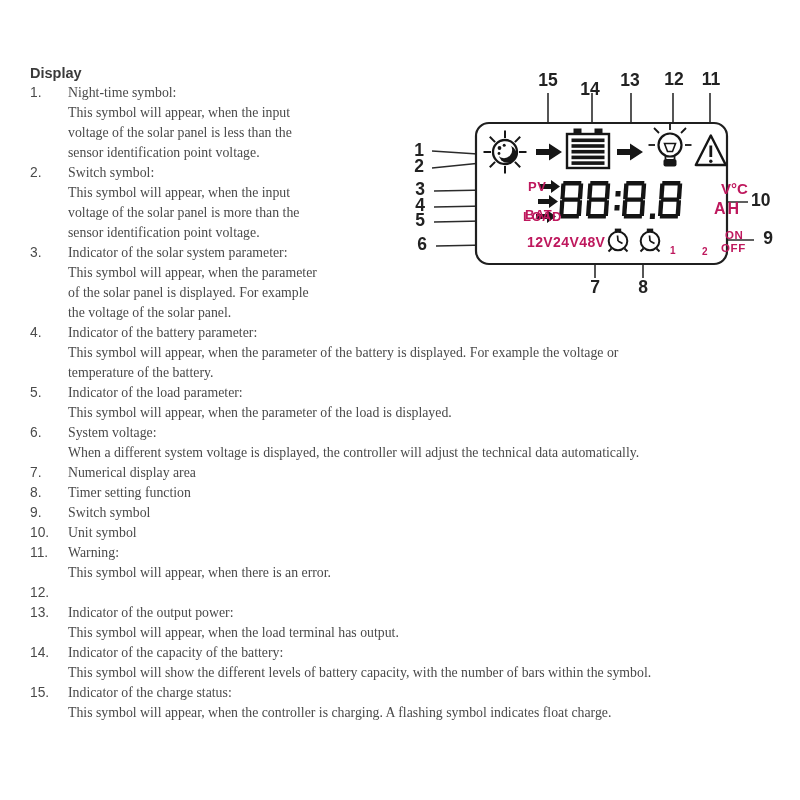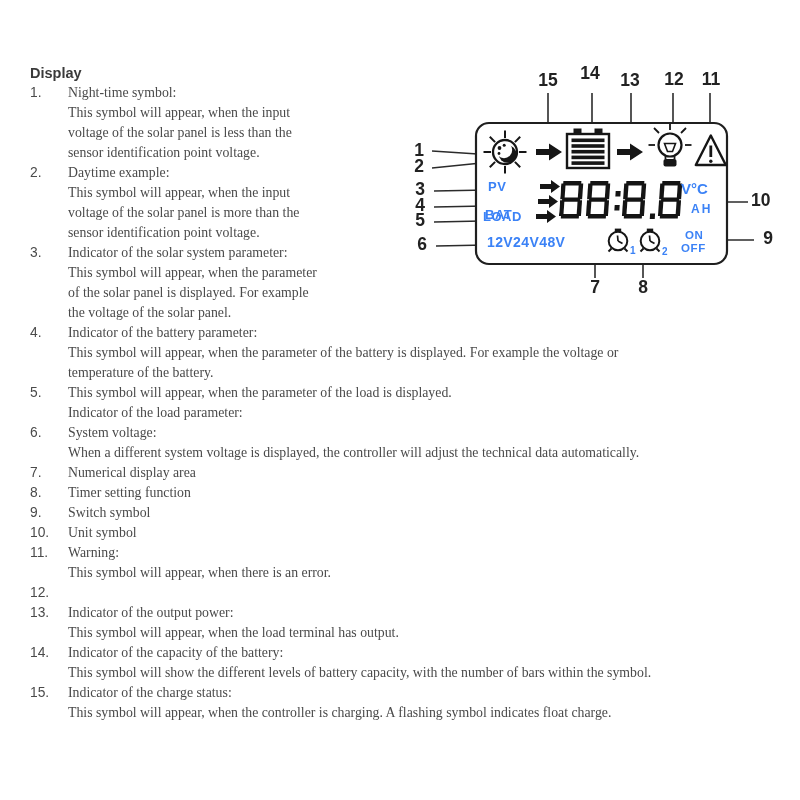--- a/index.html
+++ b/index.html
@@ -14,42 +14,42 @@
   .item .num{width:38px;flex:0 0 38px;}
   .item .body{flex:1;font-family:Liberation Serif, serif;}
   .line{white-space:nowrap;}
 
   
   .diagram{position:absolute;left:405px;top:60px;width:395px;height:250px;}
   .dsvg{position:absolute;left:0;top:0;}
   .lbl{position:absolute;font-size:17.5px;font-weight:700;color:#222;
        text-align:center;line-height:19px;}
   #c15{left:130px;top:11px;width:26px}
-  #c14{left:172px;top:4px;width:26px}
+  #c14{left:172px;top:20px;width:26px}
   #c13{left:212px;top:11px;width:26px}
   #c12{left:256px;top:10px;width:26px}
   #c11{left:293px;top:10px;width:26px}
   #c1{left:3px;top:81px;width:22px}
   #c2{left:3px;top:97px;width:22px}
   #c3{left:4px;top:120px;width:22px}
   #c4{left:4px;top:136px;width:22px}
   #c5{left:4px;top:151px;width:22px}
   #c6{left:6px;top:175px;width:22px}
   #c10{left:346px;top:131px;width:36px;text-align:left}
   #c9{left:352px;top:169px;width:22px}
   #c7{left:178px;top:218px;width:24px}
   #c8{left:226px;top:218px;width:24px}
 
-  .lcdtxt{position:absolute;color:#3b82f6;font-weight:bold;line-height:14px;}
+  .lcdtxt{position:absolute;color:#be185d;font-weight:bold;line-height:14px;margin-left:40px;}
   #pv{left:83px;top:120px;font-size:13px;letter-spacing:.5px}
   #bat{left:80px;top:148px;font-size:13px;letter-spacing:.5px}
   #load{left:78px;top:150px;font-size:13px;letter-spacing:.5px}
   #sysv{left:82px;top:175px;font-size:14px;letter-spacing:.4px}
   #unittop{left:276px;top:121px;font-size:15px;line-height:16px}
-  #unitbot{left:286px;top:140px;font-size:12px;letter-spacing:2px;line-height:18px}
+  #unitbot{left:269px;top:140px;font-size:16px;letter-spacing:2px;line-height:18px}
   #onlbl{left:280px;top:169px;font-size:11.5px;letter-spacing:.6px;line-height:12px}
   #offlbl{left:276px;top:182px;font-size:11.5px;letter-spacing:.6px;line-height:12px}
   #t1{left:225px;top:185px;font-size:10px;line-height:11px}
   #t2{left:257px;top:186px;font-size:10px;line-height:11px}
 
   #digit-box{position:absolute;left:155px;top:121px;width:125px;height:40px;
              transform:skewX(-4deg);}
 </style>
 </head>
 <body>
@@ -65,21 +65,21 @@
         <div class="line title">Night-time symbol:</div>
       <div class="line">This symbol will appear, when the input</div>
             <div class="line">voltage of the solar panel is less than the</div>
             <div class="line">sensor identification point voltage.</div>
           </div>
     </div>
 
     <div class="item">
       <span class="num">2.</span>
       <div class="body">
-        <div class="line title">Daytime example:</div>
+        <div class="line title">Switch symbol:</div>
       <div class="line">This symbol will appear, when the input</div>
             <div class="line">voltage of the solar panel is more than the</div>
             <div class="line">sensor identification point voltage.</div>
           </div>
     </div>
 
     <div class="item">
       <span class="num">3.</span>
       <div class="body">
         <div class="line title">Indicator of the solar system parameter:</div>
@@ -94,22 +94,22 @@
       <div class="body">
         <div class="line title">Indicator of the battery parameter:</div>
       <div class="line">This symbol will appear, when the parameter of the battery is displayed. For example the voltage or</div>
             <div class="line">temperature of the battery.</div>
           </div>
     </div>
 
     <div class="item">
       <span class="num">5.</span>
       <div class="body">
-        <div class="line">This symbol will appear, when the parameter of the load is displayed.</div>
-      <div class="line title">Indicator of the load parameter:</div>
+        <div class="line title">Indicator of the load parameter:</div>
+      <div class="line">This symbol will appear, when the parameter of the load is displayed.</div>
           </div>
     </div>
 
     <div class="item">
       <span class="num">6.</span>
       <div class="body">
         <div class="line title">System voltage:</div>
       <div class="line">When a different system voltage is displayed, the controller will adjust the technical data automatically.</div>
           </div>
     </div>

